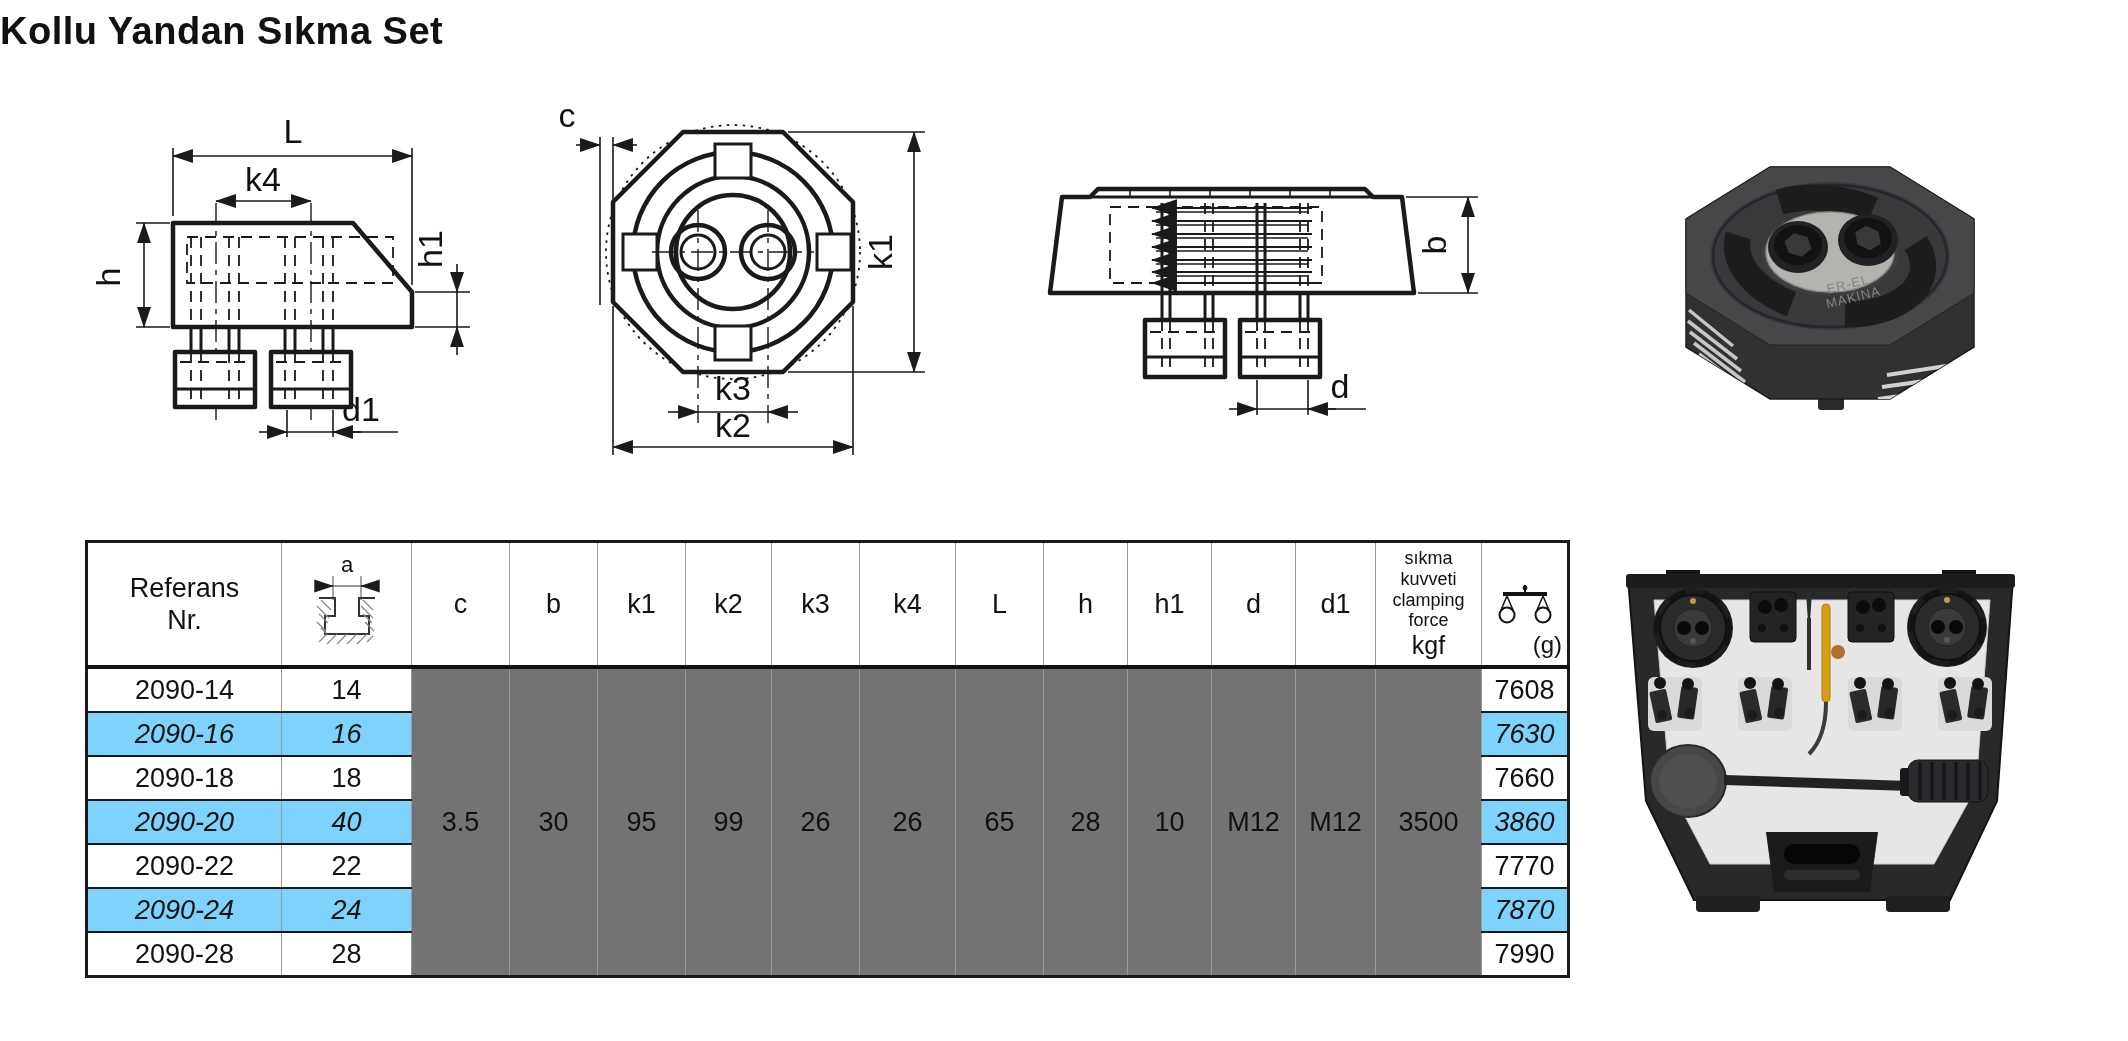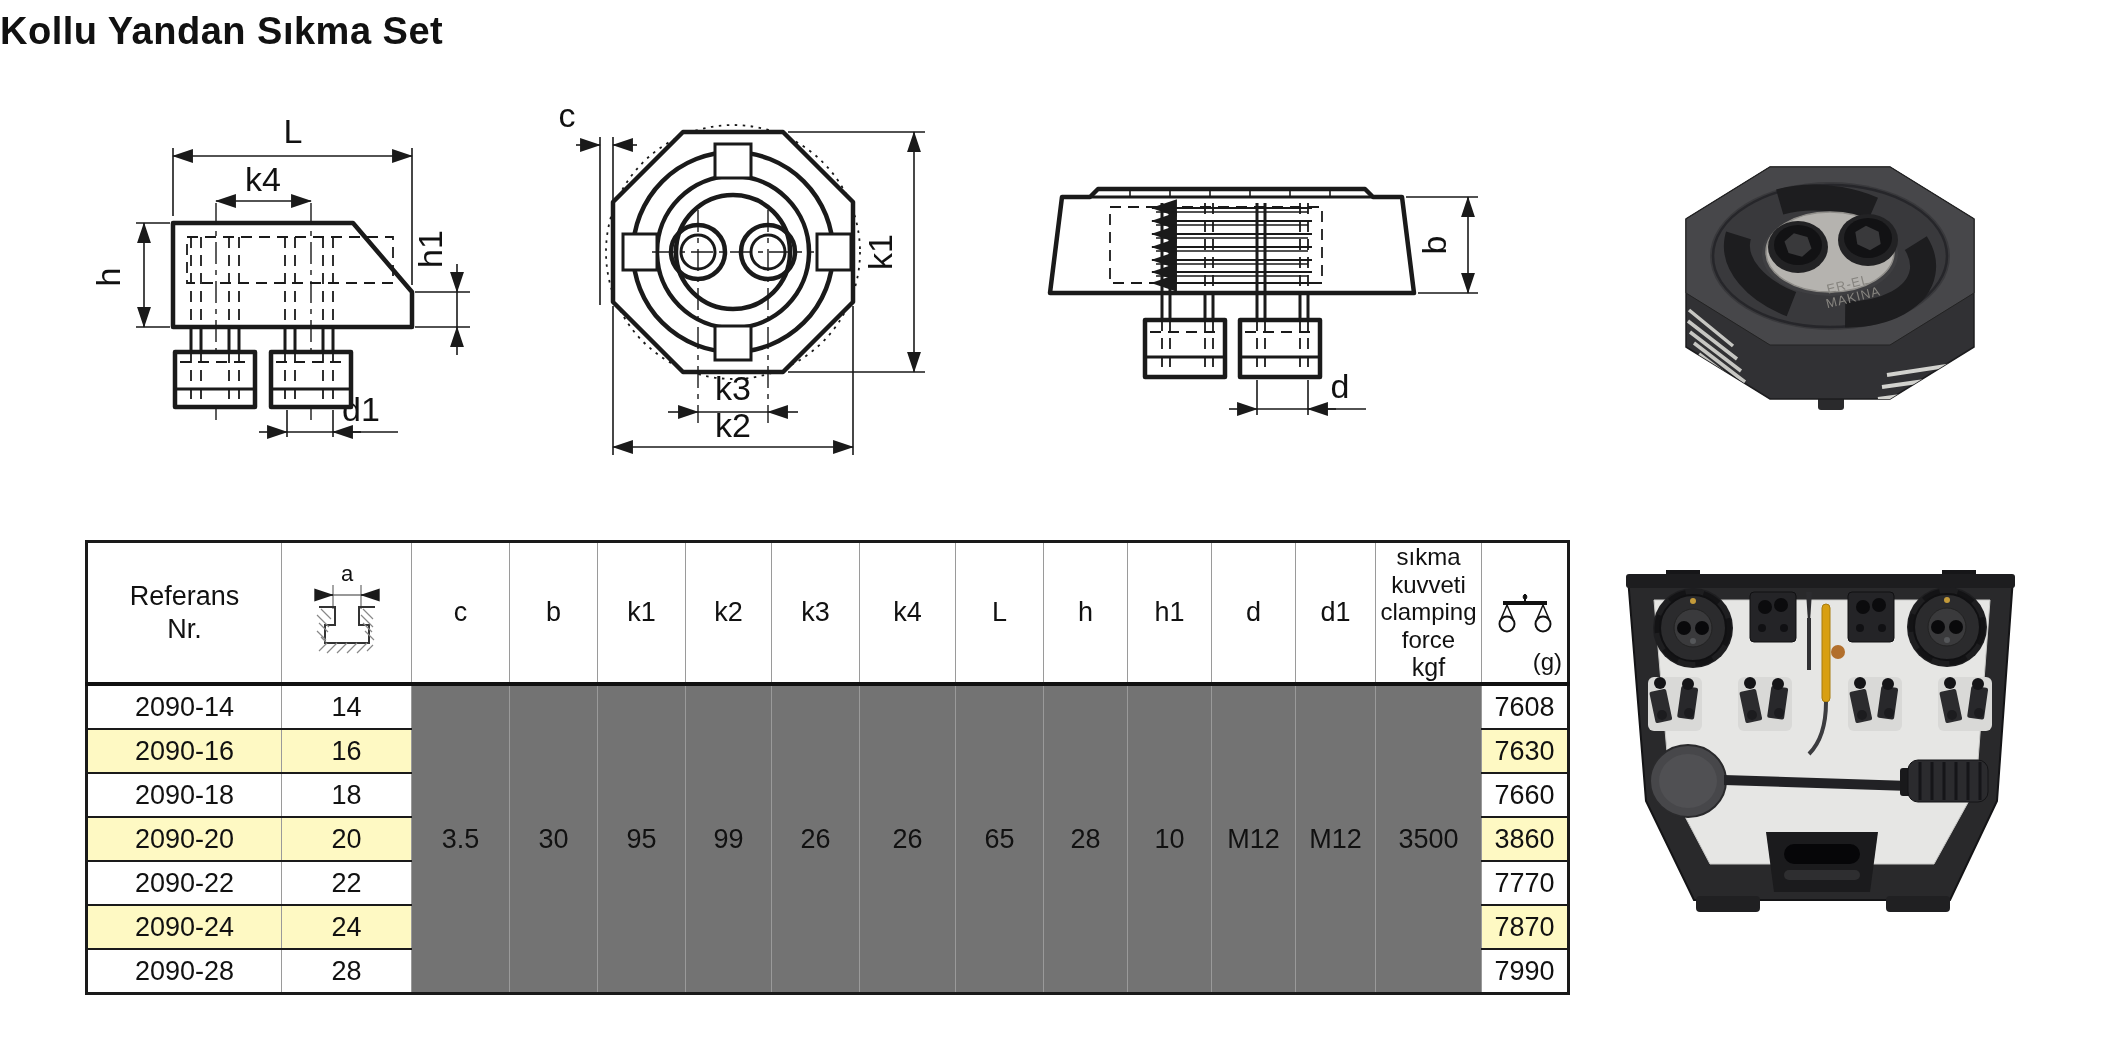--- a/index.html
+++ b/index.html
@@ -26,24 +26,24 @@
   .photo1{position:absolute;left:1635px;top:128px;}
   .photo2{position:absolute;left:1578px;top:548px;}
 
   
   table.spec{position:absolute;left:85px;top:540px;width:1462px;border-collapse:collapse;
              table-layout:fixed;background:#fff;border:3px solid #1a1a1a;}
   table.spec th, table.spec td{border:1px solid #9a9a9a;text-align:center;vertical-align:middle;
              padding:0;font-size:27px;font-weight:normal;color:#111;}
   table.spec thead th{height:122px;border-bottom:4px solid #111;}
   table.spec tbody td{height:42px;border-top:2.5px solid #1a1a1a;border-bottom:2.5px solid #1a1a1a;text-align:center;}
-  table.spec tbody tr.shade td{background:#fef9c3;}
+  table.spec tbody tr.shade td{background:#7dd3fc;font-style:italic;}
   table.spec tbody td.merged{background:#737373;}
   .th-ref div{line-height:1.2;font-size:27px;}
-  .th-force .f-small{font-size:24px;line-height:1.15;}
+  .th-force .f-small{font-size:18px;line-height:1.15;}
   .th-force .f-unit{font-size:25px;margin-top:0;}
   .th-weight{position:relative;}
   .th-weight .g-unit{position:absolute;right:5px;bottom:6px;font-size:24px;}
   .th-weight svg{display:block;margin:8px auto 0 auto;}
   .th-slot svg{display:block;margin:4px auto 0 auto;}
 </style>
 </head>
 <body>
 
 <div class="page">
@@ -282,21 +282,21 @@
         <td>16</td>
         <td>7630</td>
       </tr>
       <tr>
         <td>2090-18</td>
         <td>18</td>
         <td>7660</td>
       </tr>
       <tr class="shade">
         <td>2090-20</td>
-        <td>20</td>
+        <td>40</td>
         <td>3860</td>
       </tr>
       <tr>
         <td>2090-22</td>
         <td>22</td>
         <td>7770</td>
       </tr>
       <tr class="shade">
         <td>2090-24</td>
         <td>24</td>

